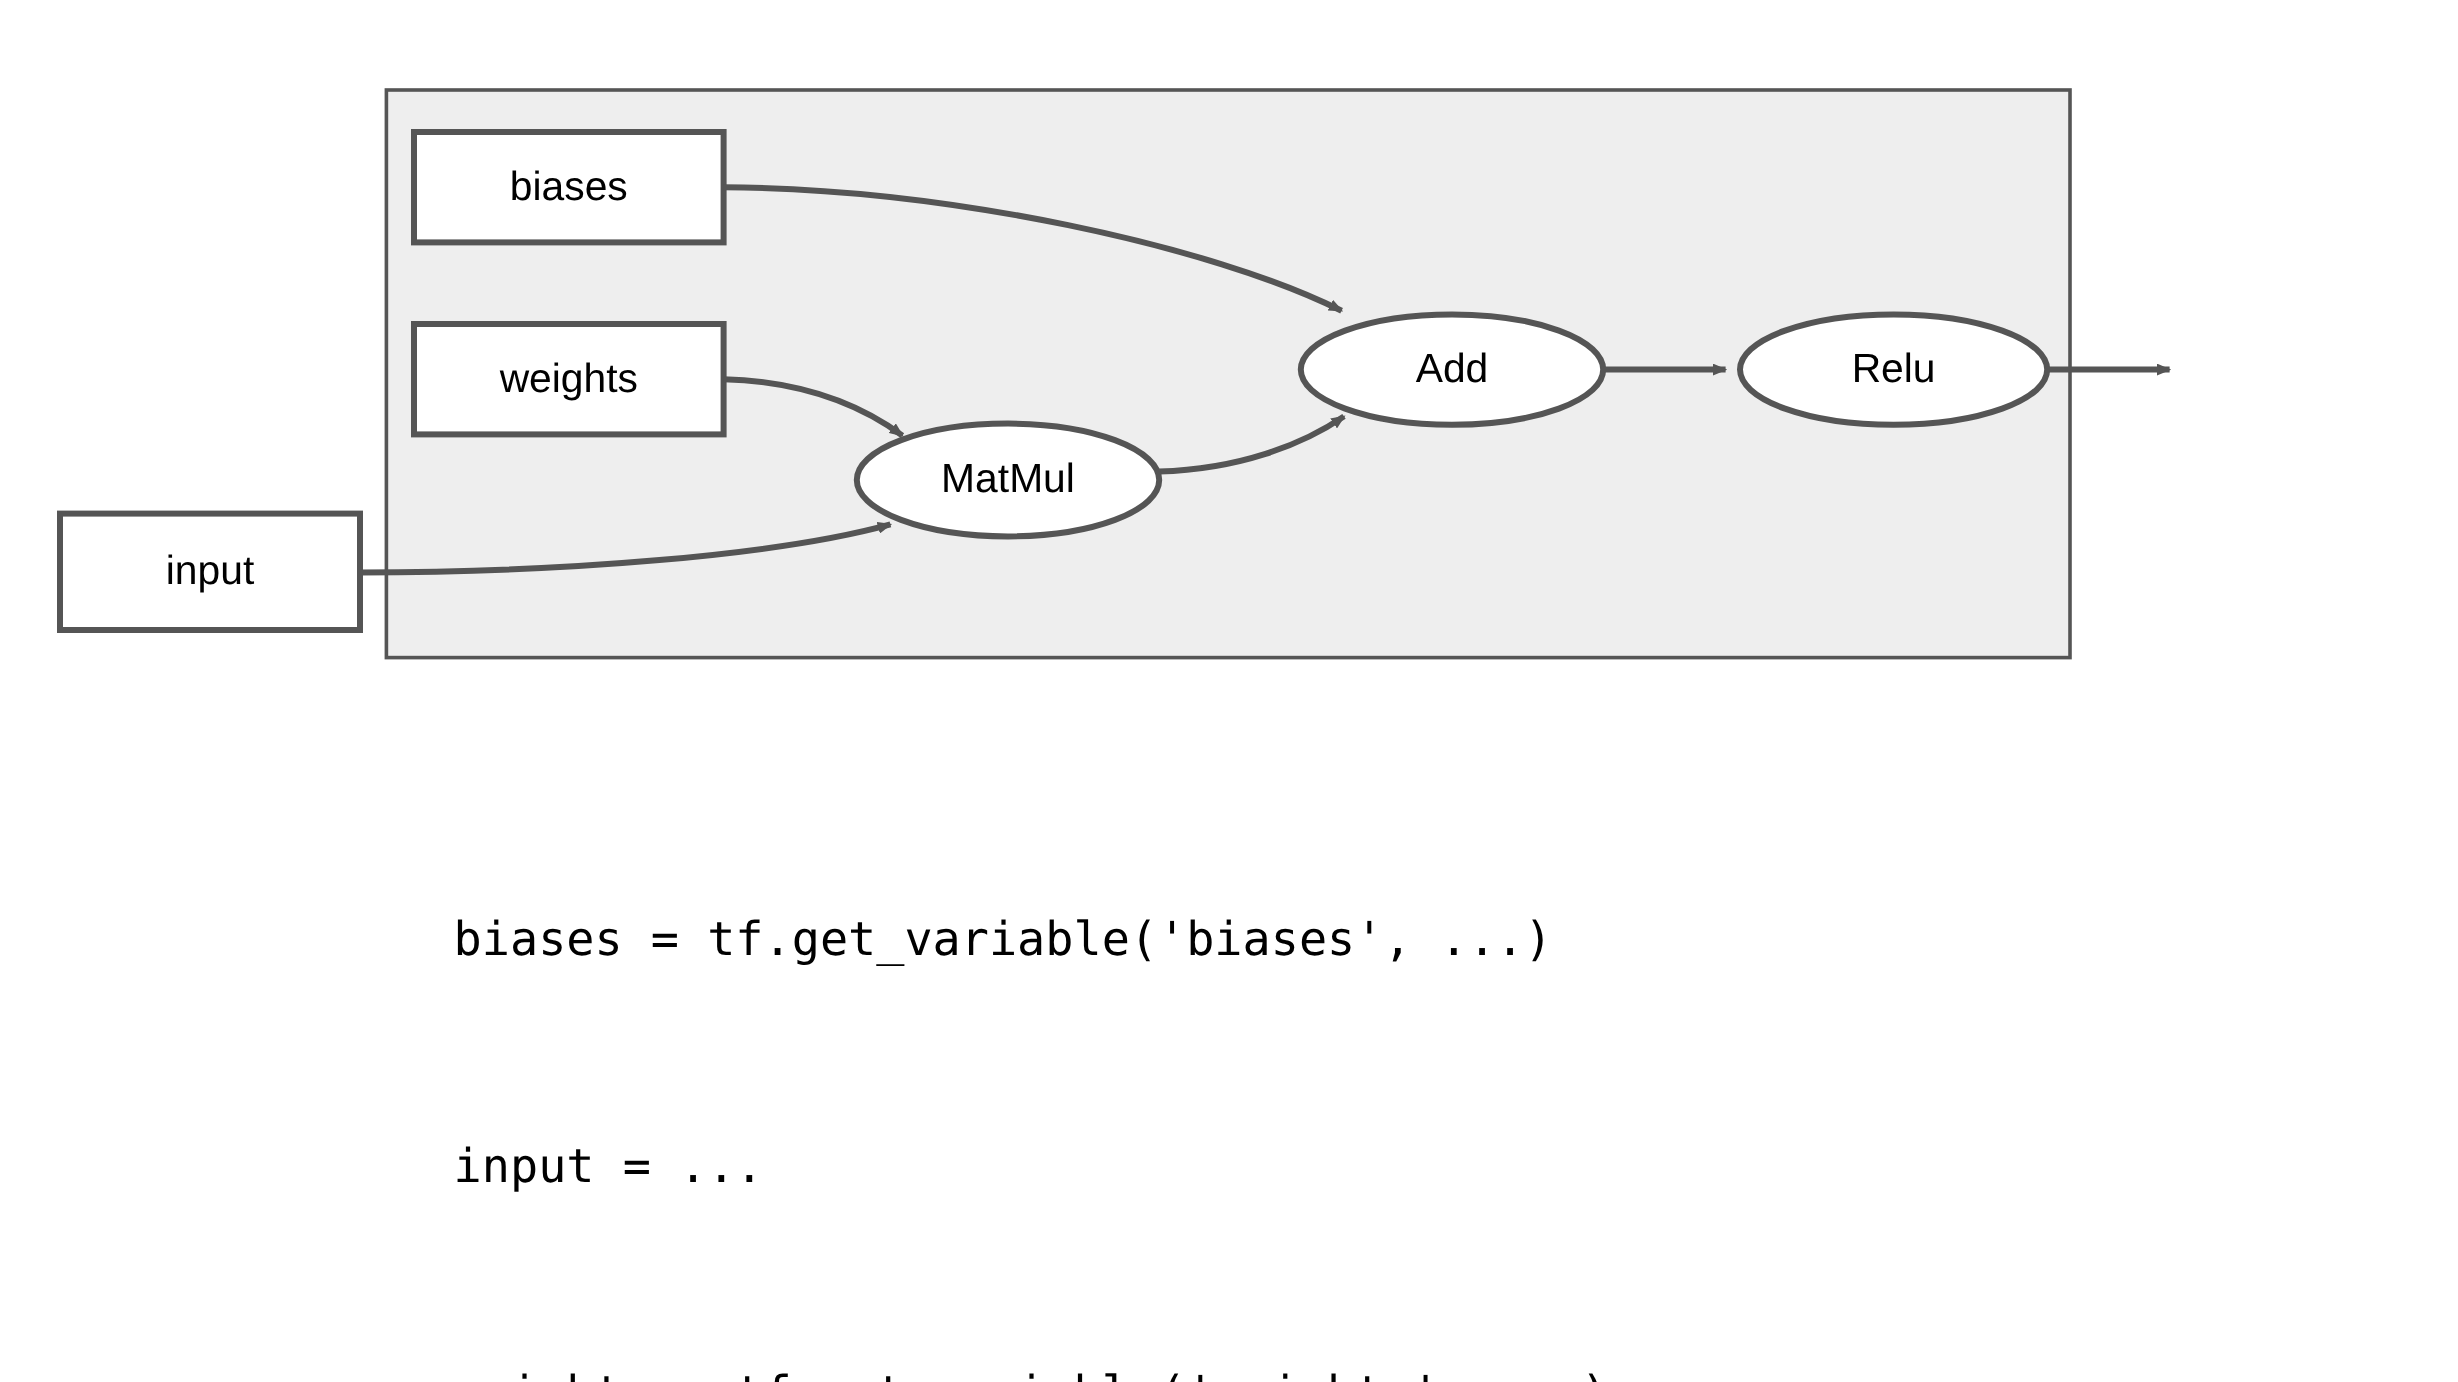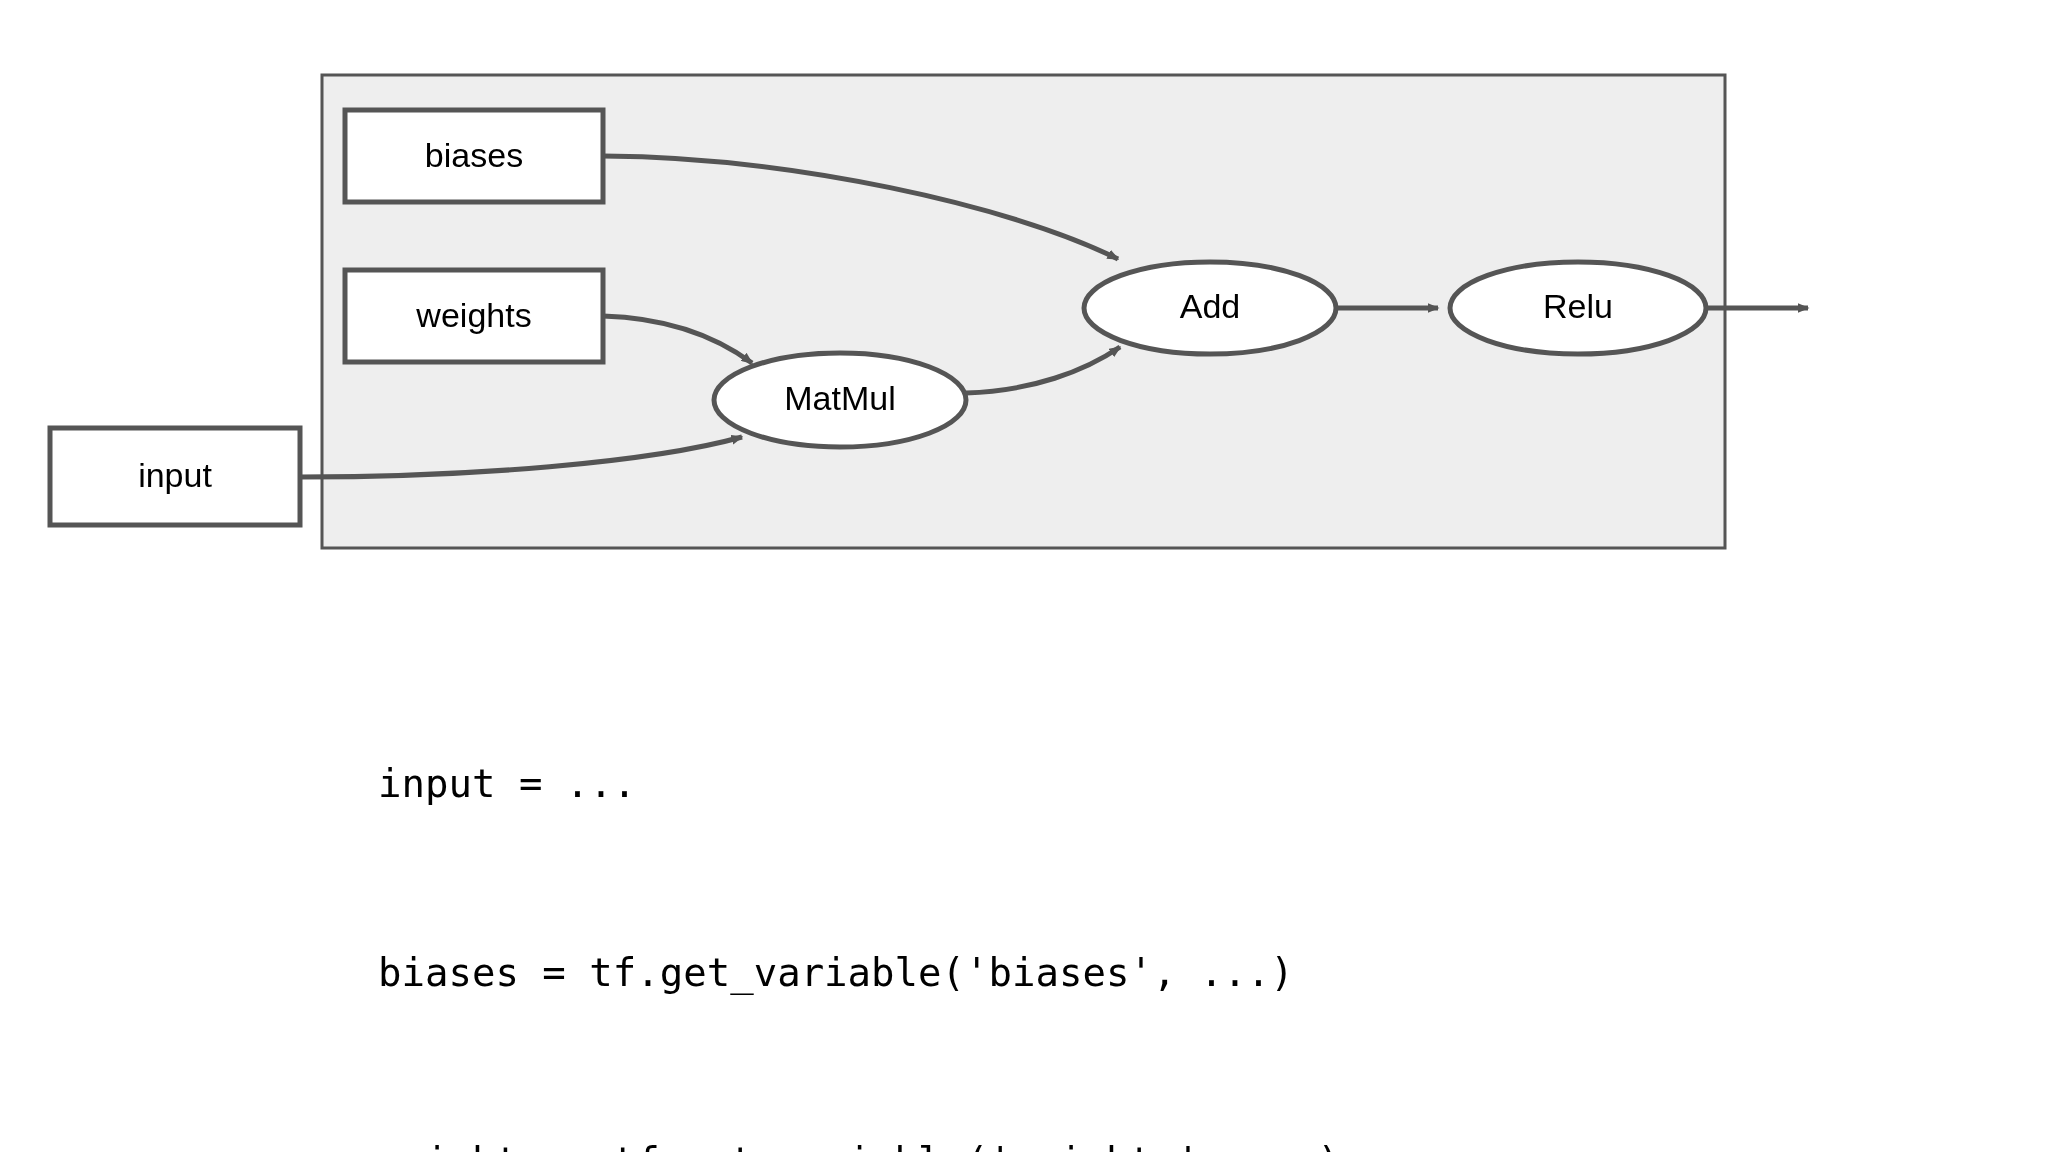--- a/index.html
+++ b/index.html
@@ -102,21 +102,21 @@
 
     <g>
       <ellipse cx="1578" cy="308" rx="128" ry="46" fill="#ffffff" stroke="#555555" stroke-width="5"></ellipse>
       <text class="node-label" x="1578" y="309">Relu</text>
     </g>
 
     <path d="M 1706 308 L 1808 308" fill="none" stroke="#555555" stroke-width="5" marker-end="url(#arrow)"></path>
   </svg>
 
   <div class="code-block">
+    <div class="code-line">biases = tf.get_variable('biases', ...)</div>
     <div class="code-line">input = ...</div>
-    <div class="code-line">biases = tf.get_variable('biases', ...)</div>
     <div class="code-line">weights = tf.get_variable('weights', ...)</div>
     
     
     
   </div>
 
 </div>
 
 </body></html>

